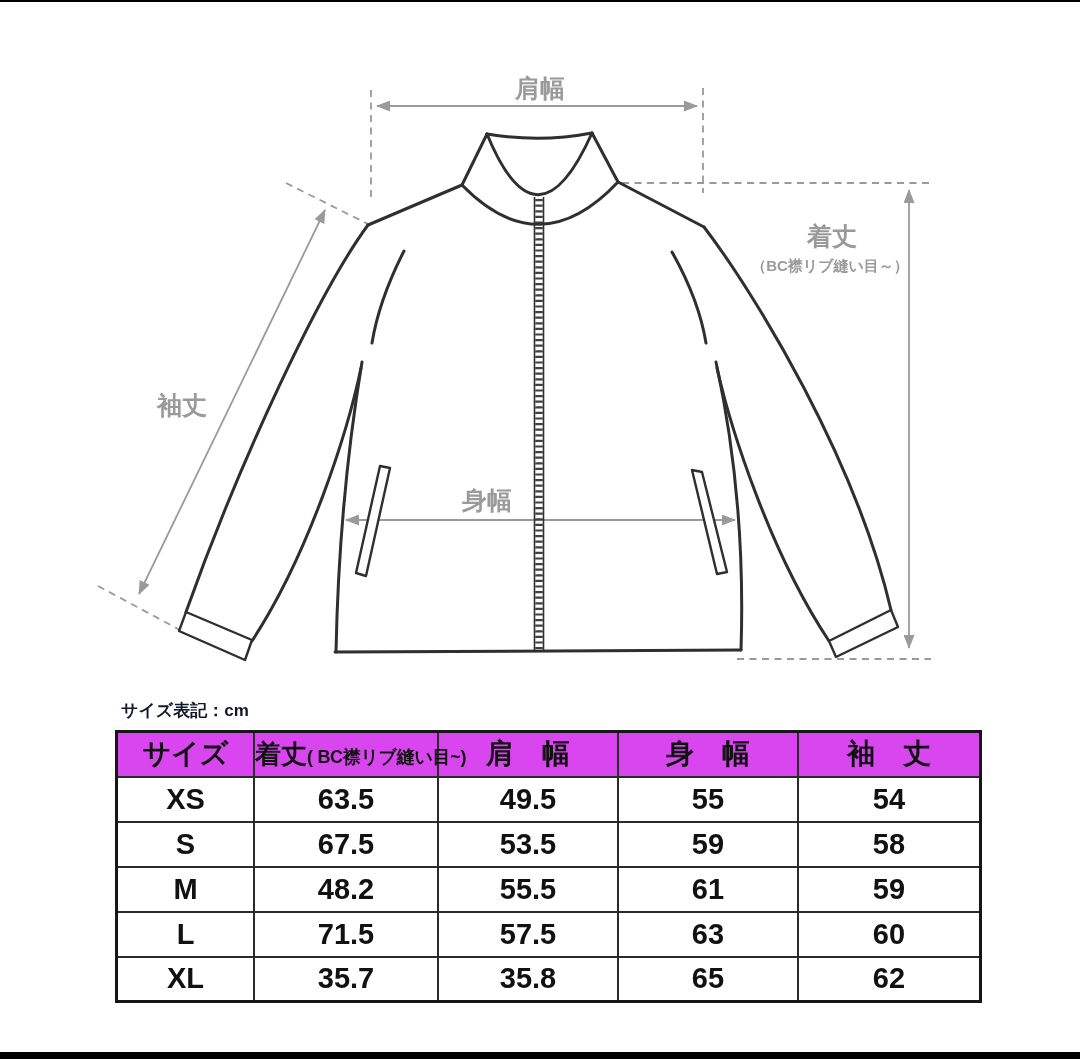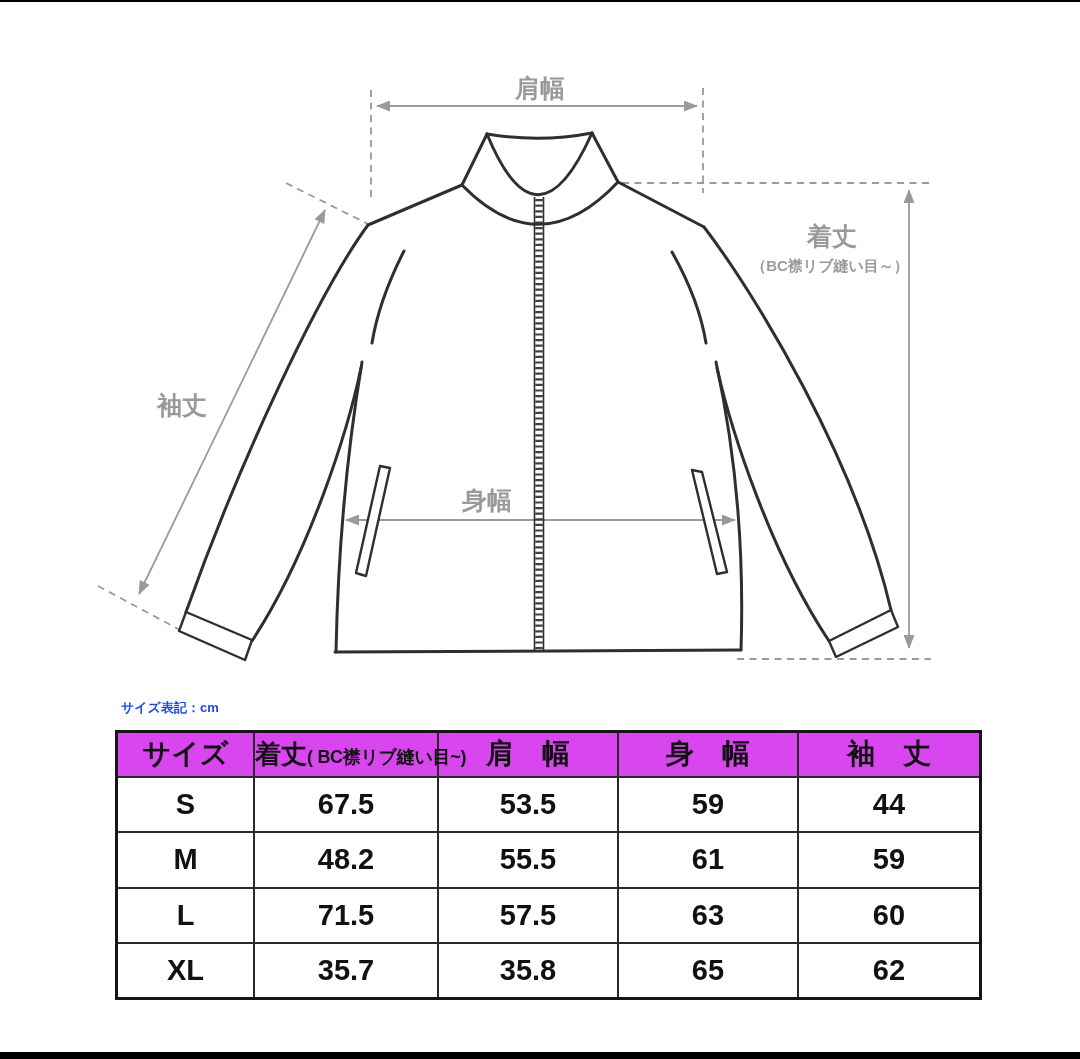--- a/index.html
+++ b/index.html
@@ -19,21 +19,21 @@
 
   .jacket-line{stroke:#2f2f2f;stroke-width:3;fill:none;stroke-linecap:round;stroke-linejoin:round;}
   .jacket-thin{stroke:#2f2f2f;stroke-width:2.4;fill:#ffffff;stroke-linejoin:round;}
   .measure-line{stroke:#9a9a9a;stroke-width:1.8;fill:none;}
   .measure-dash{stroke:#9a9a9a;stroke-width:1.8;fill:none;stroke-dasharray:7 5.5;}
   .measure-text{fill:#9a9a9a;font-weight:bold;font-size:25px;}
   .measure-text-small{fill:#9a9a9a;font-weight:bold;font-size:15px;}
 
   #size-note{
     position:absolute;left:121px;top:699px;
-    font-size:13px;font-weight:bold;color:#1d4ed8;
+    font-size:17px;font-weight:bold;color:#0f172a;
   }
   #size-table{
     position:absolute;left:115px;top:730px;
     width:853px;height:270px;
     border-collapse:collapse;table-layout:fixed;
   }
   #size-table th,#size-table td{
     border:2px solid #2a2a2a;
     text-align:center;vertical-align:middle;
     padding:0;color:#111;font-weight:bold;white-space:nowrap;
@@ -131,25 +131,32 @@
       <tr>
         <th class="col-size">サイズ</th>
         <th class="col-len"><span id="hdr-len-main">着丈</span><span class="hdr-note">( BC襟リブ縫い目~)</span></th>
         <th class="col-shoulder">肩　幅</th>
         <th class="col-width">身　幅</th>
         <th class="col-sleeve">袖　丈</th>
       </tr>
     </thead>
     <tbody>
       <tr>
+        <td>XS</td>
+        <td>63.5</td>
+        <td>49.5</td>
+        <td>55</td>
+        <td>54</td>
+      </tr>
+      <tr>
         <td>S</td>
         <td>67.5</td>
         <td>53.5</td>
         <td>59</td>
-        <td>44</td>
+        <td>58</td>
       </tr>
       <tr>
         <td>M</td>
         <td>48.2</td>
         <td>55.5</td>
         <td>61</td>
         <td>59</td>
       </tr>
       <tr>
         <td>L</td>

